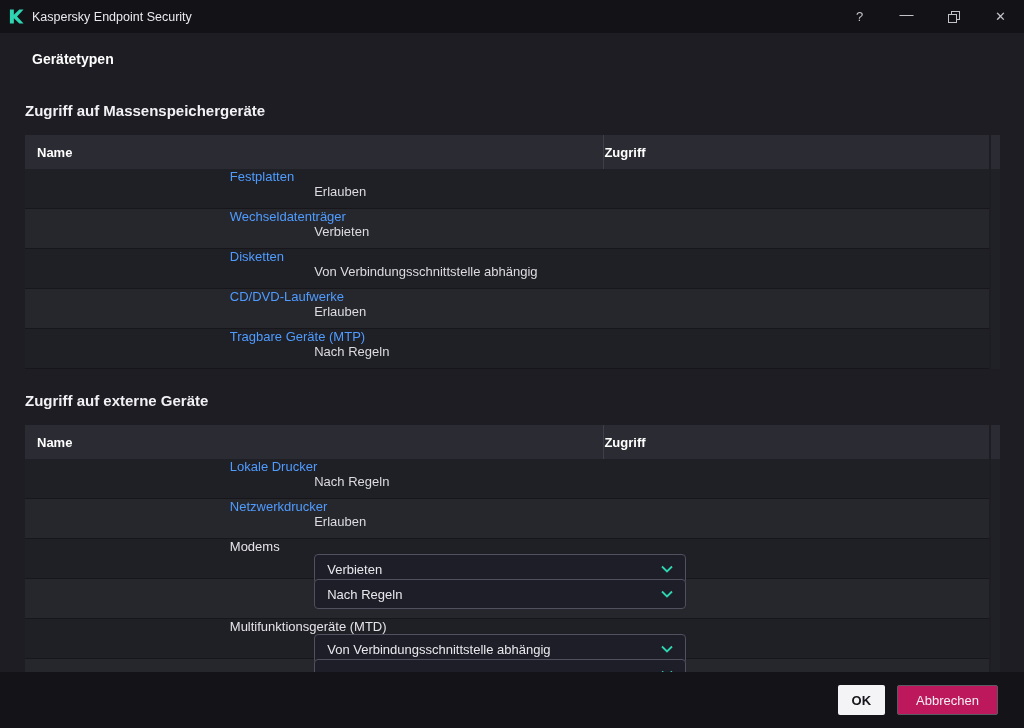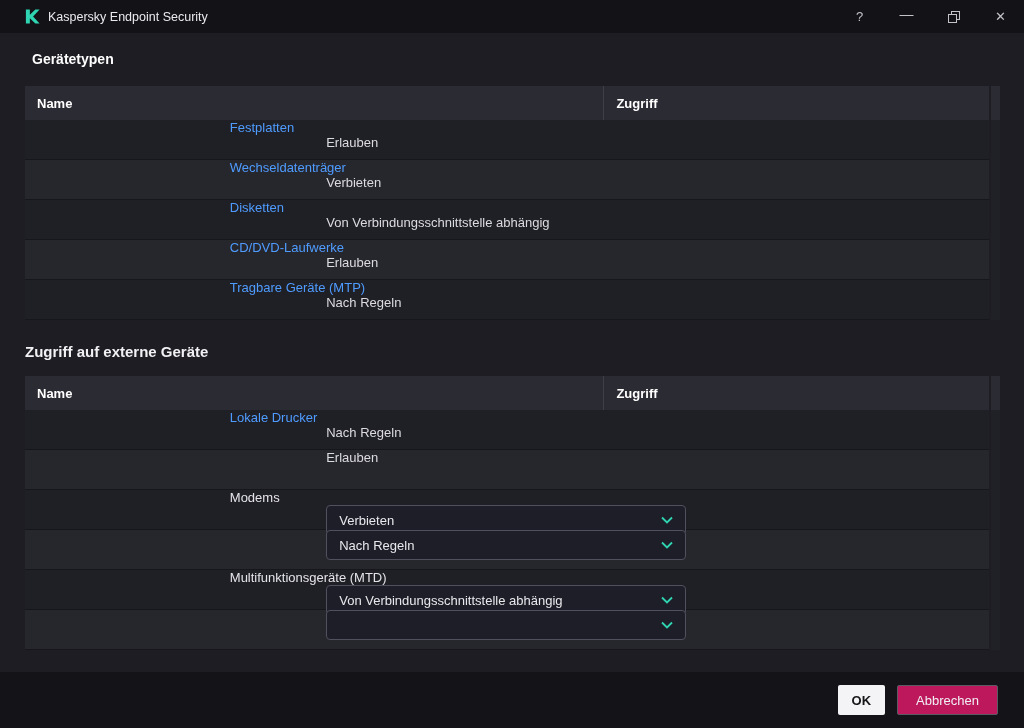--- a/index.html
+++ b/index.html
@@ -6,21 +6,21 @@
   html,body { width:1024px; height:728px; overflow:hidden; }
   body {
     font-family:"Liberation Sans","DejaVu Sans",sans-serif;
     background:#1d1d23; color:#e4e4e8; position:relative;
   }
 
   
   .titlebar {
     position:absolute; top:0; left:0; right:0; height:33px;
     background:#121217; display:flex; align-items:center;
-    padding-left:24px;
+    padding-left:8px;
   }
   .logo { width:17px; height:17px; display:flex; align-items:center; }
   .titlebar-title { margin-left:7px; font-size:12.5px; color:#e9e9ee; }
   .win-controls { margin-left:auto; display:flex; height:100%; }
   .win-btn {
     width:47px; height:100%; display:flex; align-items:center; justify-content:center;
     color:#c3c3ca; font-size:13px; cursor:default;
   }
   .min-glyph { position:relative; top:-3px; font-size:14px; }
 
@@ -42,21 +42,21 @@
   
   .table-wrap { display:flex; gap:2px; margin-top:15px; }
   .table { flex:1; }
   .thead {
     display:flex; height:34px; background:#2b2b33; align-items:stretch;
   }
   .th {
     display:flex; align-items:center; font-size:13px; font-weight:bold; color:#ffffff;
   }
   .col-name { width:60%; padding-left:12px; }
-  .col-access { width:40%; padding-left:12px; }
+  .col-access { width:40%; padding-left:0; }
   .thead .col-access { border-left:1px solid #3f3f49; }
   .row {
     display:flex; height:40px; align-items:center;
     border-bottom:1px solid #16161b;
     flex-direction:column;
   }
   .row:nth-child(odd) { background:#26262d; }
   .row:nth-child(even) { background:#1f1f26; }
   .cell { font-size:13px; }
   .cell.col-access { color:#dcdce0; padding-right:14px; }
@@ -113,20 +113,21 @@
         <rect x="0.5" y="3.5" width="8" height="8" fill="#121217" stroke="#c3c3ca" stroke-width="1"></rect>
       </svg>
     </div>
     <div class="win-btn">✕</div>
   </div>
 </div>
 
 <div class="content">
   <div class="page-title">Gerätetypen</div>
 
+  <div class="section-heading">Zugriff auf Massenspeichergeräte</div>
   <div class="table-wrap">
     <div class="table">
       <div class="thead">
         <div class="th col-name">Name</div>
         <div class="th col-access">Zugriff</div>
       </div>
       <div class="row">
         <div class="cell col-name"><a class="device-link">Festplatten</a></div>
         <div class="cell col-access">Erlauben</div>
       </div>
@@ -158,20 +159,21 @@
     <div class="table">
       <div class="thead">
         <div class="th col-name">Name</div>
         <div class="th col-access">Zugriff</div>
       </div>
       <div class="row">
         <div class="cell col-name"><a class="device-link">Lokale Drucker</a></div>
         <div class="cell col-access">Nach Regeln</div>
       </div>
       <div class="row">
+        <div class="cell col-name"><a class="device-link">Netzwerkdrucker</a></div>
         <div class="cell col-access">Erlauben</div>
       </div>
       <div class="row">
         <div class="cell col-name"><span class="plain-name">Modems</span></div>
         <div class="cell col-access">
           <div class="dropdown">
             <span>Verbieten</span>
             <svg class="chevron" width="12" height="8" viewBox="0 0 12 8">
               <polyline points="1,1.5 6,6.5 11,1.5" fill="none" stroke="#2fd5b2" stroke-width="1.8"></polyline>
             </svg>

